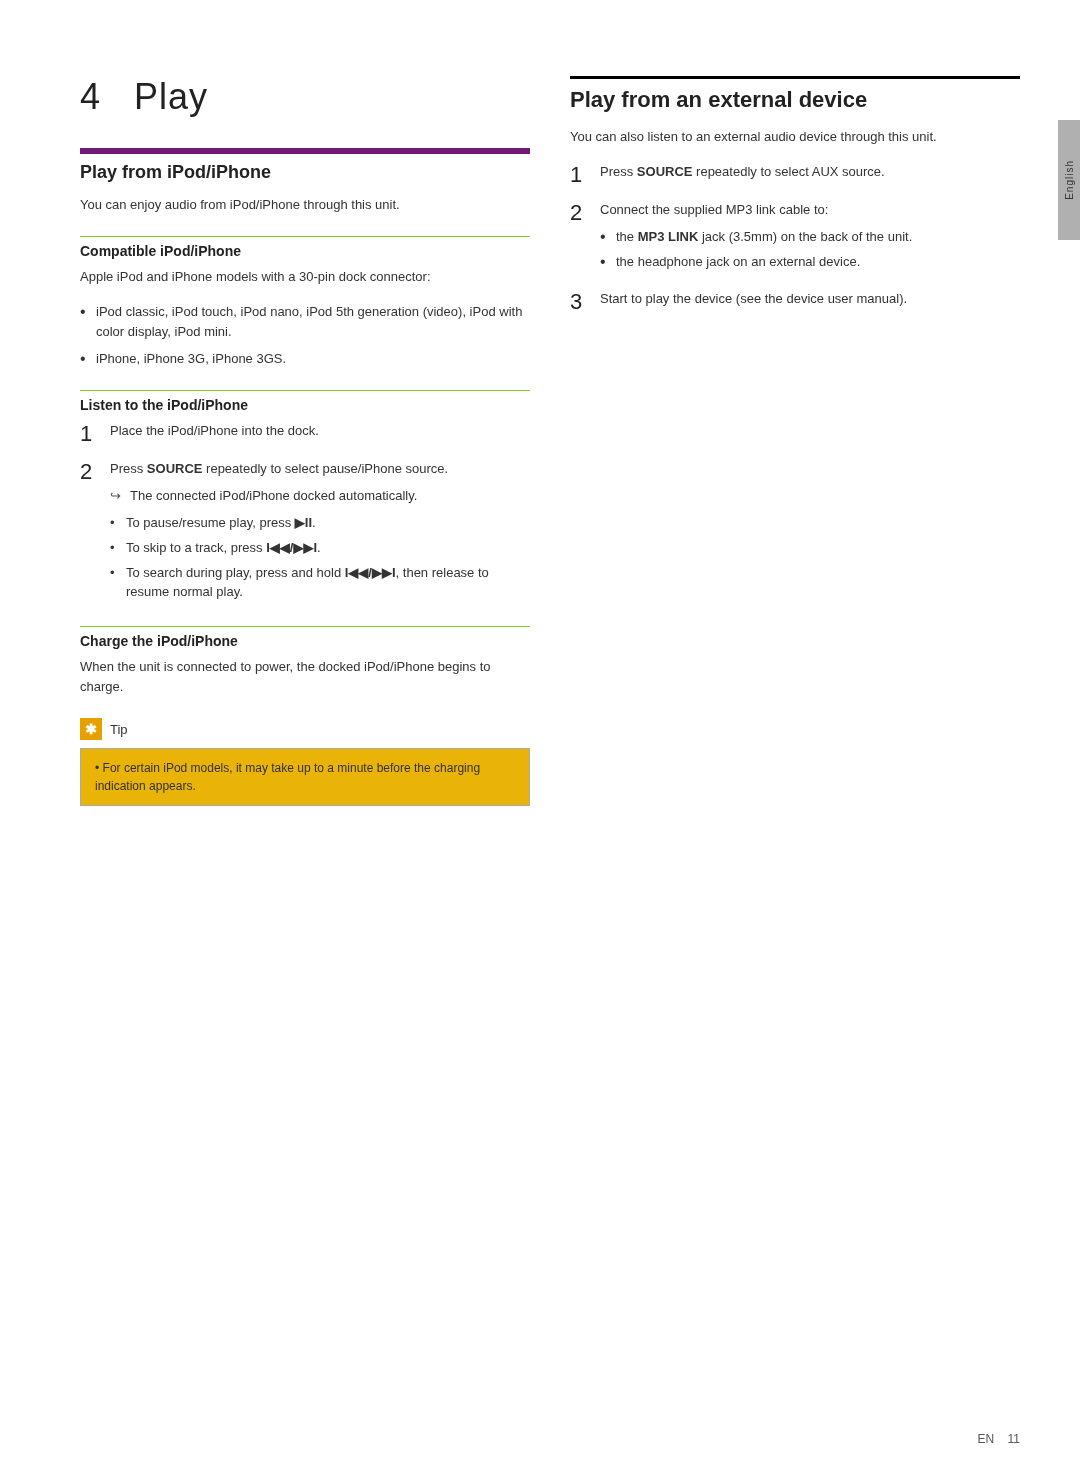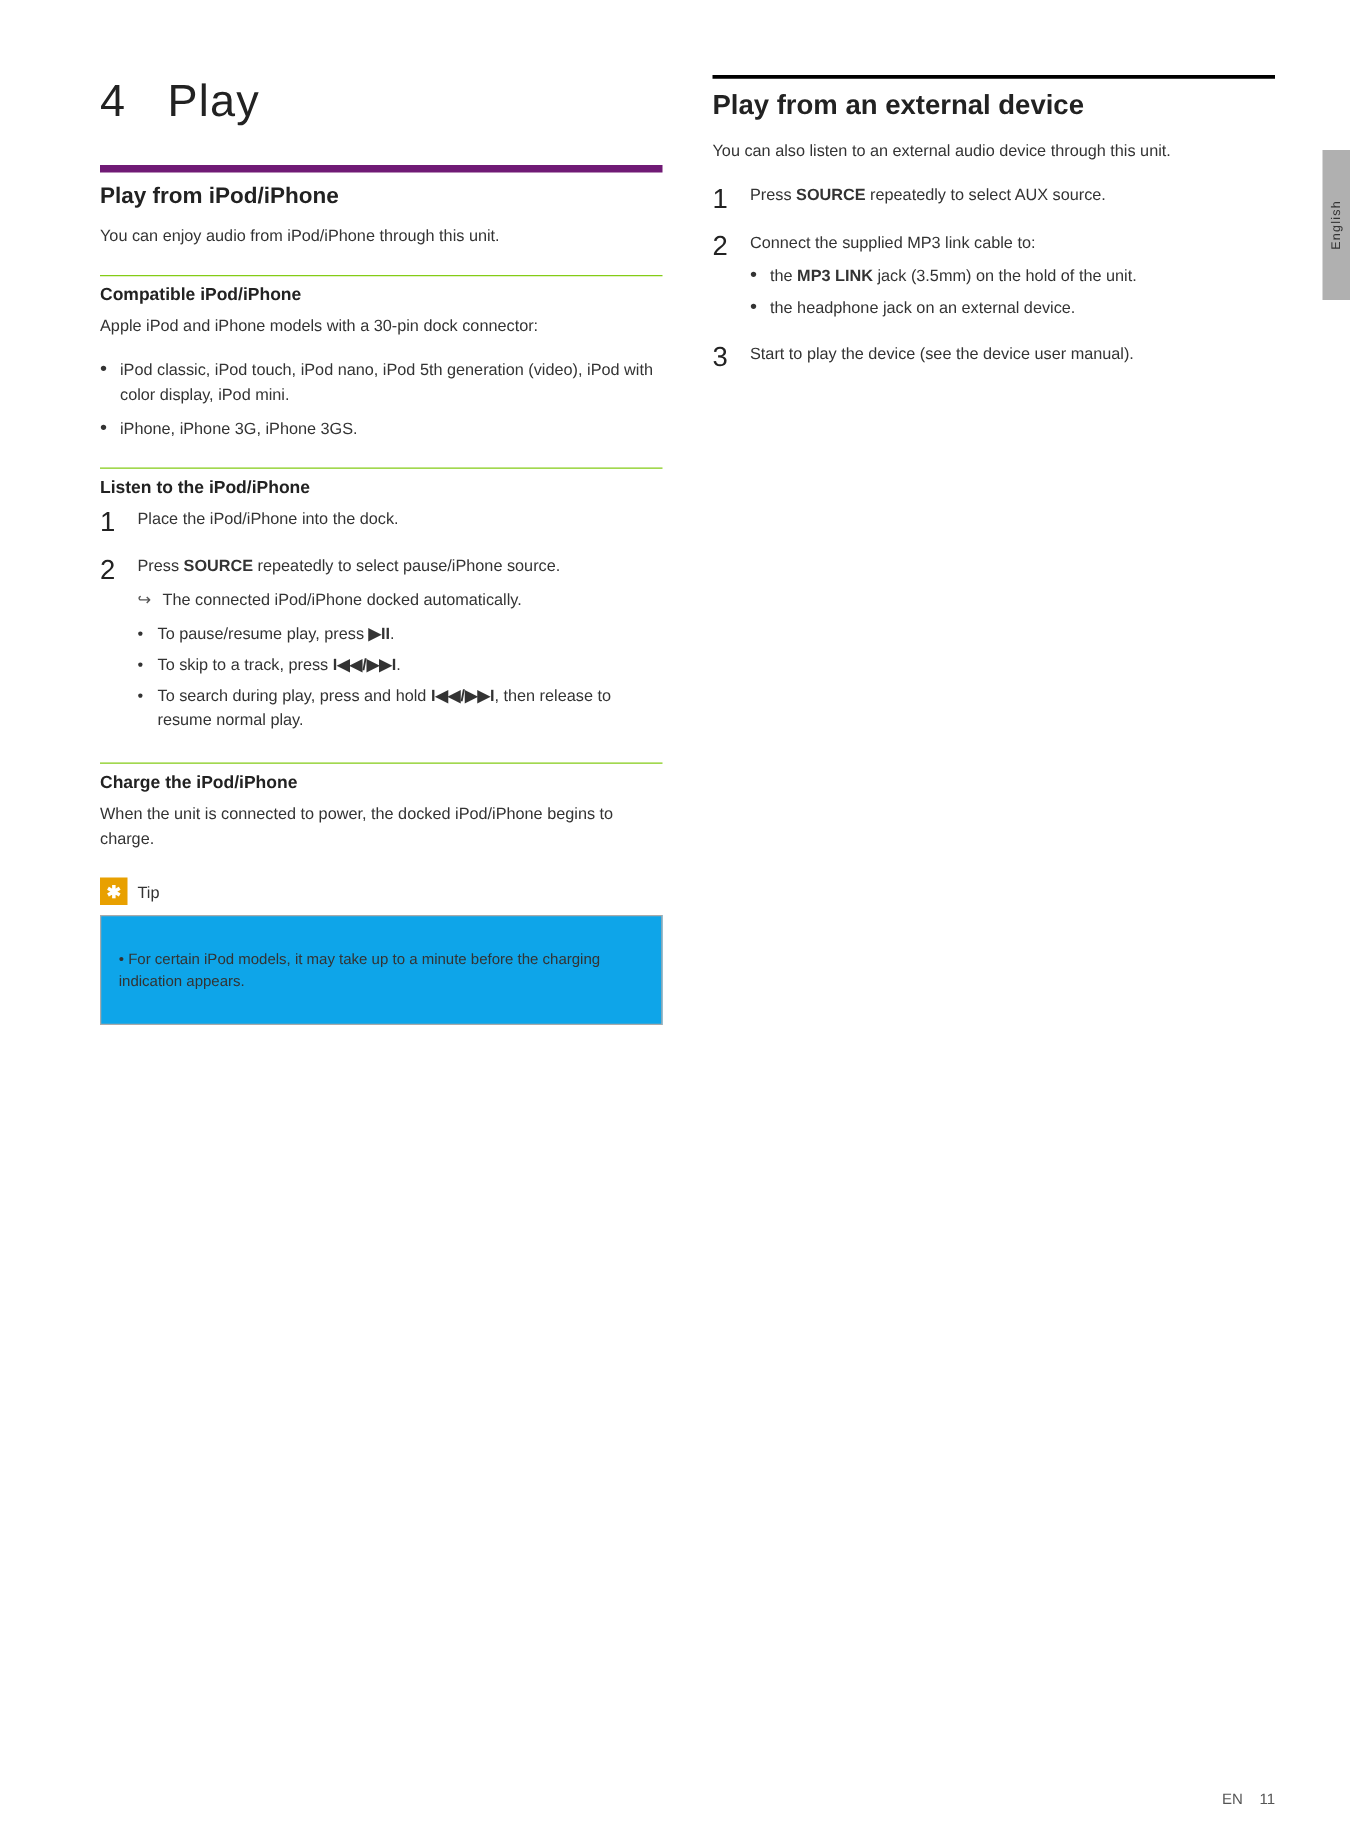--- a/index.html
+++ b/index.html
@@ -36,21 +36,21 @@
       writing-mode: vertical-rl;
       transform: rotate(180deg);
       font-size: 10px;
       color: #333;
       letter-spacing: 1px;
     }
 
     .content-area {
       display: flex;
       width: 1040px;
-      margin: 0 auto;
+      margin: 16px auto;
       padding: 60px 40px 60px 60px;
       gap: 40px;
     }
 
     
     .left-column {
       flex: 1;
       max-width: 460px;
     }
 
@@ -215,22 +215,22 @@
       font-weight: bold;
     }
 
     .tip-label {
       font-size: 13px;
       color: #333;
     }
 
     .tip-box {
       border: 1px solid #aaa;
-      padding: 25px 14px;
-      background: #0ea5e9;
+      padding: 10px 14px;
+      background: #eab308;
     }
 
     .tip-box p {
       font-size: 12px;
       line-height: 1.5;
       color: #333;
     }
 
     
     .inner-bullet-list {
@@ -385,21 +385,21 @@
         </li>
 
         <li class="step-item">
           <span class="step-number">2</span>
           <div class="step-content">
             <span>Connect the supplied MP3 link cable to:</span>
             <ul class="inner-bullet-list">
               <li class="inner-bullet-item">
                 <span class="bullet-dot">•</span>
                 <span>
-                  <span>the </span><span class="bold">MP3 LINK</span><span> jack (3.5mm) on the hold of the unit.</span>
+                  <span>the </span><span class="bold">MP3 LINK</span><span> jack (3.5mm) on the back of the unit.</span>
                 </span>
               </li>
               <li class="inner-bullet-item">
                 <span class="bullet-dot">•</span>
                 <span>
                   <span>the headphone jack on an external device.</span>
                 </span>
               </li>
             </ul>
           </div>

